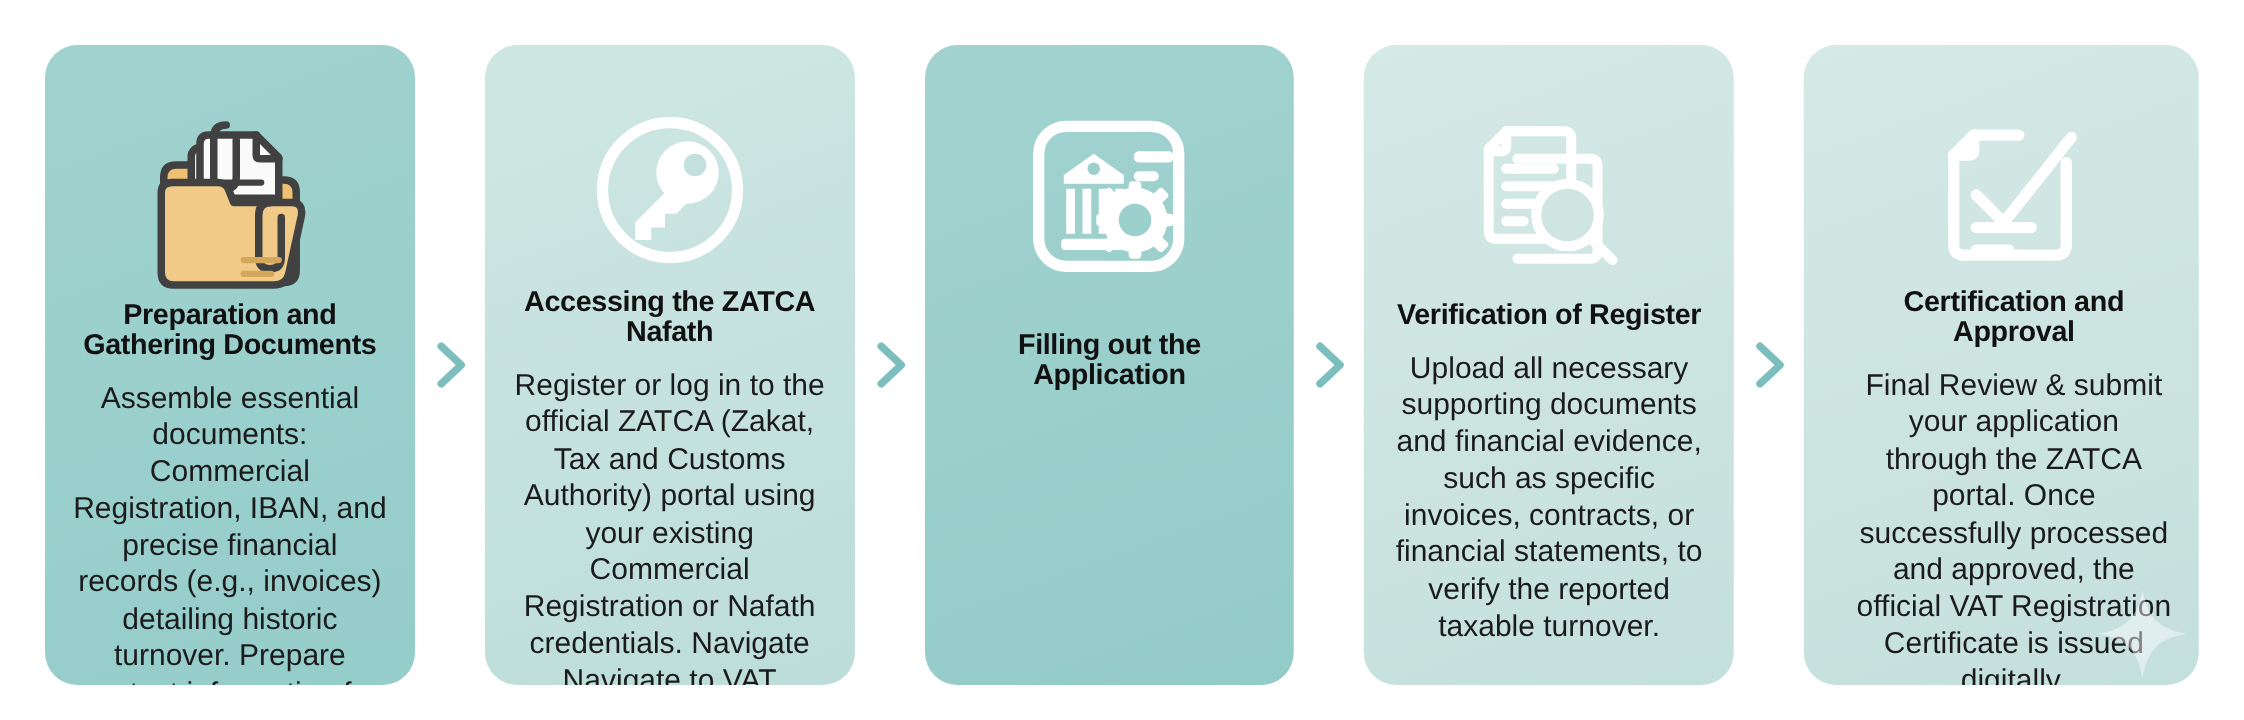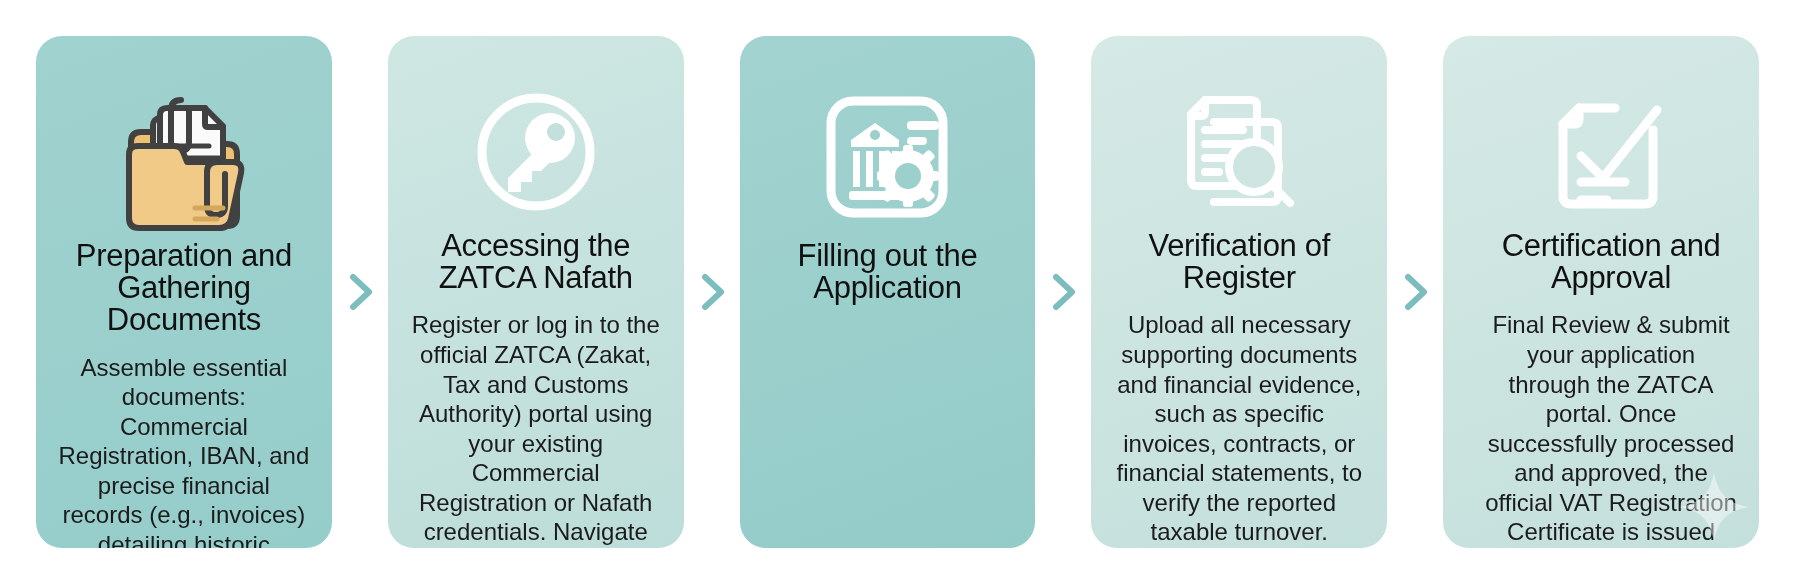--- a/index.html
+++ b/index.html
@@ -27,22 +27,22 @@
     overflow: hidden;
   }
   .card-icon {
     height: 150px;
     display: flex;
     align-items: center;
     justify-content: center;
     margin-bottom: 8px;
   }
   .card-title {
-    font-size: 31px;
-    font-weight: normal;
+    font-size: 23px;
+    font-weight: bold;
     line-height: 1.04;
     text-align: center;
     color: #111111;
     letter-spacing: -0.3px;
     margin-bottom: 16px;
     max-width: 300px;
   }
   .card-desc {
     font-size: 24px;
     line-height: 1.23;
@@ -124,21 +124,21 @@
   </div>
 
   <div class="connector">
     <div class="chev">
       <svg width="34" height="44" viewBox="0 0 34 44">
         <path d="M10 7 L26 22 L10 37" fill="none" stroke="#7cbdbd" stroke-width="6" stroke-linecap="round" stroke-linejoin="round"></path>
       </svg>
     </div>
   </div>
 
-  <div class="card" style="background:linear-gradient(160deg,#a2d3d0 0%,#93cbc8 100%);">
+  <div class="card" style="background:linear-gradient(160deg,#a2d3d0 0%,#93cbc8 100%);gap:24px;">
     <div class="card-icon">
       <svg width="140" height="140" viewBox="0 0 140 140">
         <rect x="14" y="14" width="112" height="112" rx="22" fill="none" stroke="#ffffff" stroke-width="9"></rect>
         <g fill="#ffffff">
           <path d="M34 53 L58 36 L82 53 v7 H34 Z"></path>
           <circle cx="58" cy="48" r="5" fill="#9bd0cd"></circle>
           <rect x="36" y="64" width="7" height="36"></rect>
           <rect x="49" y="64" width="7" height="36"></rect>
           <rect x="62" y="64" width="7" height="36"></rect>
           <rect x="75" y="64" width="7" height="36"></rect>

